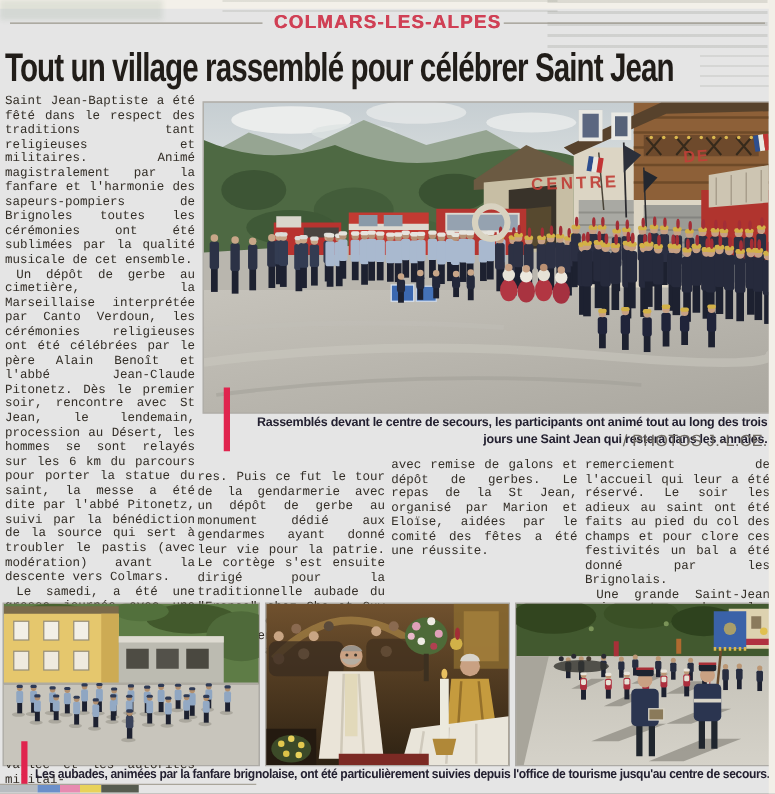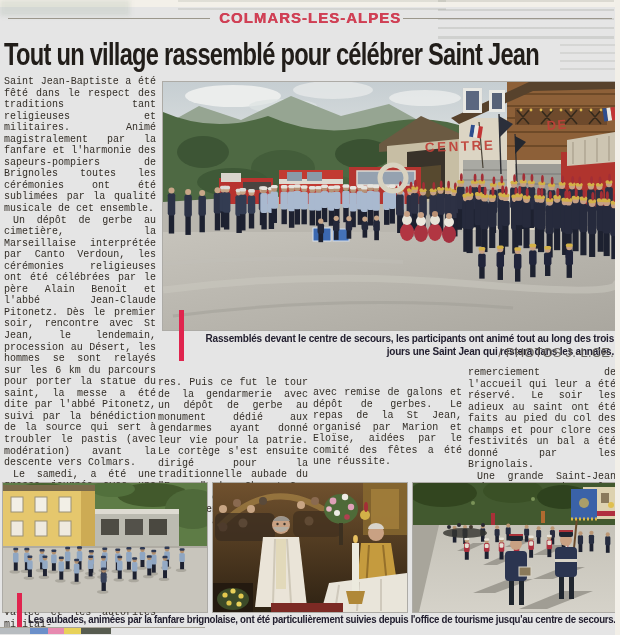--- a/index.html
+++ b/index.html
@@ -31,21 +31,21 @@
   .headline{position:absolute;left:4px;top:36px;width:612px;white-space:nowrap;
       font-family:"Liberation Sans",sans-serif;font-weight:bold;font-size:32px;
       letter-spacing:-1px;color:#211d19;transform:scaleX(.74);transform-origin:left center;}
 
   
   .col{position:absolute;font-size:10px;line-height:11.55px;text-align:justify;}
   .col p{margin:0;font-family:Liberation Mono, monospace;}
   .col p + p{text-indent:9px;}
   .col1{left:4px;top:76px;width:152px;}
   .col2{left:158px;top:377px;width:150px;}
-  .col3{left:313px;top:367px;width:149px;margin-top:20px;}
+  .col3{left:313px;top:367px;width:149px;}
   .col4{left:468px;top:367px;width:148px;}
   .byline{margin-top:4px;text-align:right;font-family:"Liberation Sans",sans-serif;
       font-weight:bold;font-size:9.5px;color:#26232e;}
 
   
   .photo{position:absolute;outline:1px solid rgba(70,62,50,.35);background:#b9b6ae;}
   .photo svg{display:block;}
   .main-photo{left:163px;top:82px;width:452px;height:248px;}
   .photoA{left:3px;top:483px;width:204px;height:129px;}
   .photoB{left:213px;top:483px;width:194px;height:129px;}

